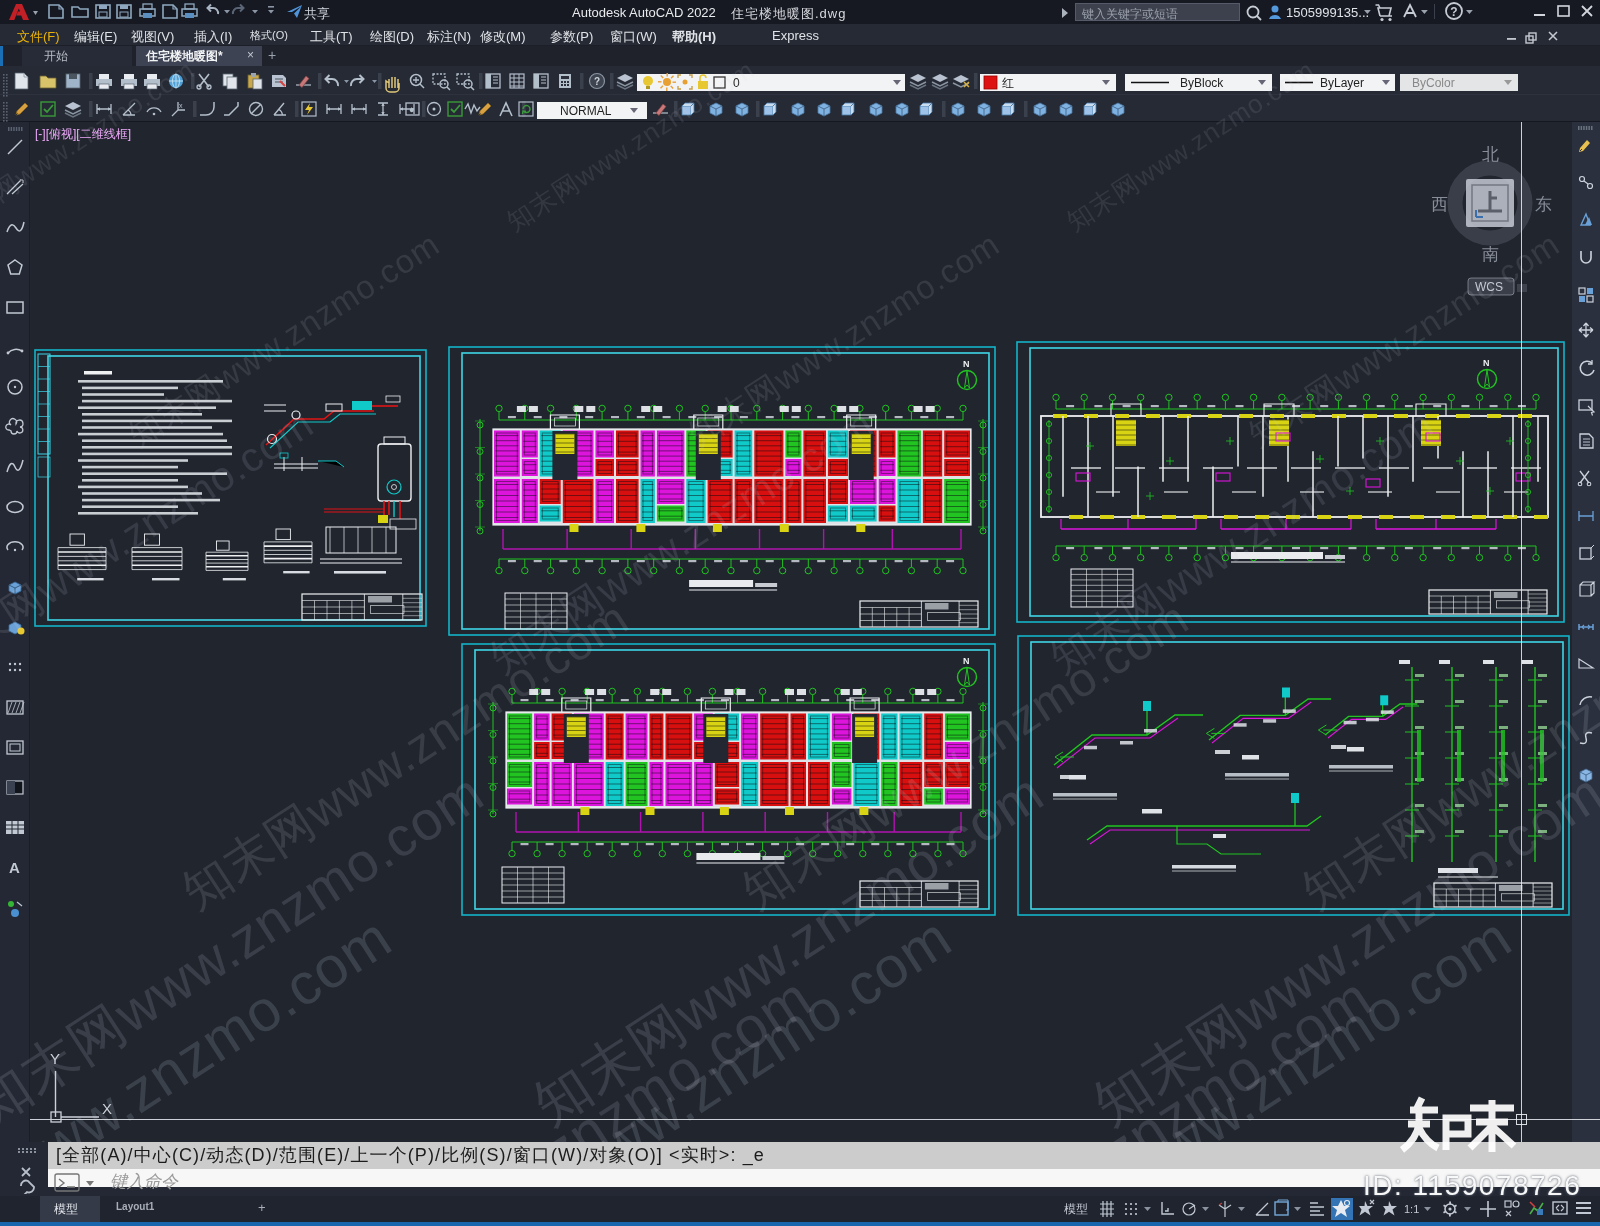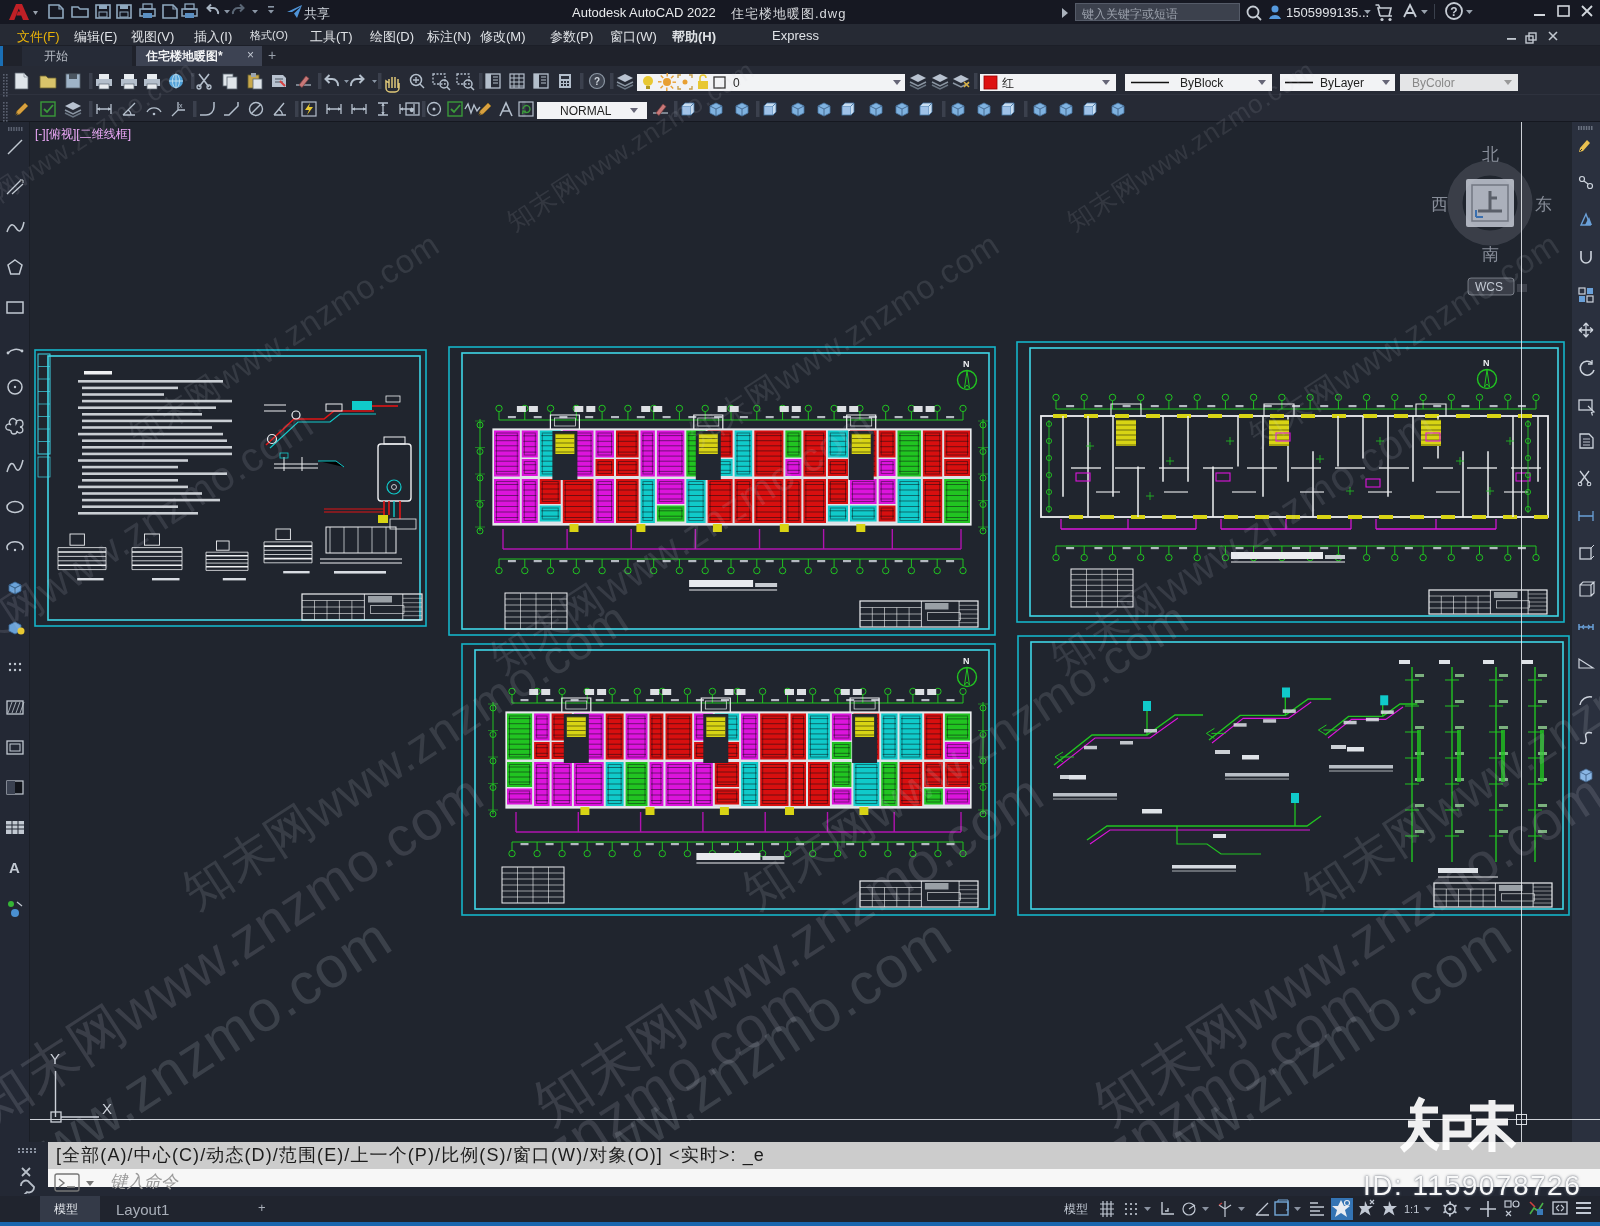--- a/index.html
+++ b/index.html
@@ -2270,21 +2270,21 @@
     <div class="abs" style="left:48px;top:1142px;width:1552px;height:27px;background:#cccccc"><span style="color:#1c1c1c;font-size:18px;letter-spacing:1.1px;line-height:27px;padding-left:8px;display:inline-block;white-space:nowrap">[全部(A)/中心(C)/动态(D)/范围(E)/上一个(P)/比例(S)/窗口(W)/对象(O)] &lt;实时&gt;: _e</span></div>
     <div class="abs" style="left:48px;top:1169px;width:1552px;height:18px;background:#f7f7f7"><span style="color:#9a9a9a;font-size:17px;font-style:italic;line-height:26px;padding-left:62px;display:inline-block">键入命令</span></div>
     <svg class="abs" style="left:54px;top:1172px" width="52" height="22" viewBox="0 0 52 22">
       <rect x="1" y="2" width="24" height="17" rx="2" fill="none" stroke="#777" stroke-width="1.4"></rect>
       <path d="M5 7 l5 4 l-5 4 M13 15 h8" stroke="#777" stroke-width="1.4" fill="none"></path>
       <path d="M32 9 l4 5 l4 -5 z" fill="#777"></path>
     </svg>
     <div class="abs" style="left:0px;top:1196px;width:1600px;height:26px;background:#20242e"></div>
     <div class="abs" style="left:0px;top:1222px;width:1600px;height:4px;background:#1a66ae"></div>
     <div class="abs" style="left:40px;top:1196px;width:60px;height:26px;background:#343a48"><span style="color:#e2e5ea;font-size:12px;line-height:26px;padding-left:14px;display:inline-block">模型</span></div>
-    <div class="abs" style="left:116px;top:1201px;font-size:15px;color:#a8aeb8;white-space:nowrap;font-weight:normal;">Layout1</div>
+    <div class="abs" style="left:116px;top:1201px;font-size:10px;color:#a8aeb8;white-space:nowrap;font-weight:bold;">Layout1</div>
     <div class="abs" style="left:258px;top:1200px;font-size:13px;color:#a8aeb8;white-space:nowrap;font-weight:normal;">+</div>
     <svg class="abs" style="left:1060px;top:1196px" width="540" height="26" viewBox="0 0 540 26">
       <text x="4" y="17" font-size="12" fill="#c2c9d4">模型</text>
       <path d="M40 8 h14 M40 13 h14 M40 18 h14 M43 5 v16 M47 5 v16 M51 5 v16" stroke="#c2c9d4" stroke-width="1.2"></path>
       <circle cx="66" cy="8" r="1.1" fill="#c2c9d4"></circle>
       <circle cx="66" cy="13" r="1.1" fill="#c2c9d4"></circle>
       <circle cx="66" cy="18" r="1.1" fill="#c2c9d4"></circle>
       <circle cx="71" cy="8" r="1.1" fill="#c2c9d4"></circle>
       <circle cx="71" cy="13" r="1.1" fill="#c2c9d4"></circle>
       <circle cx="71" cy="18" r="1.1" fill="#c2c9d4"></circle>

